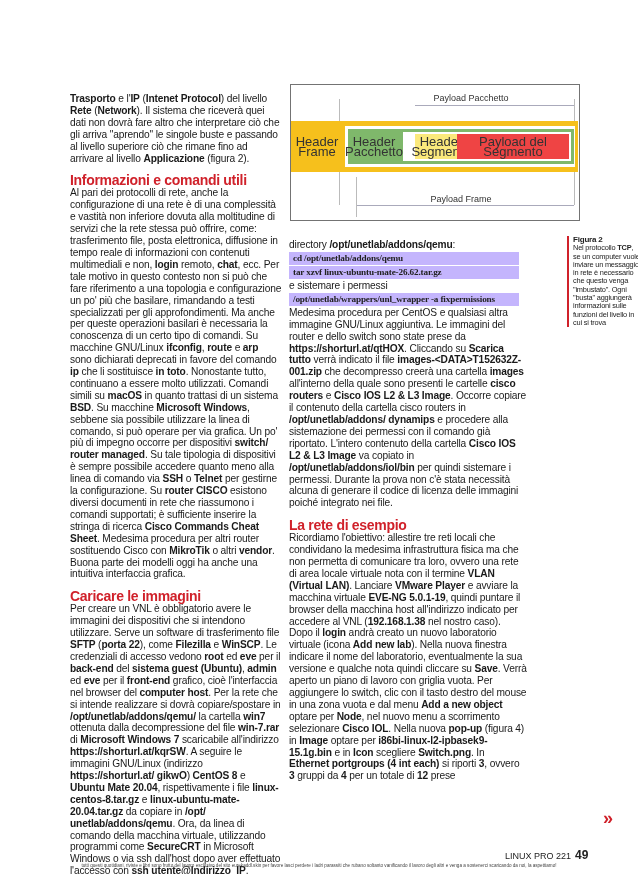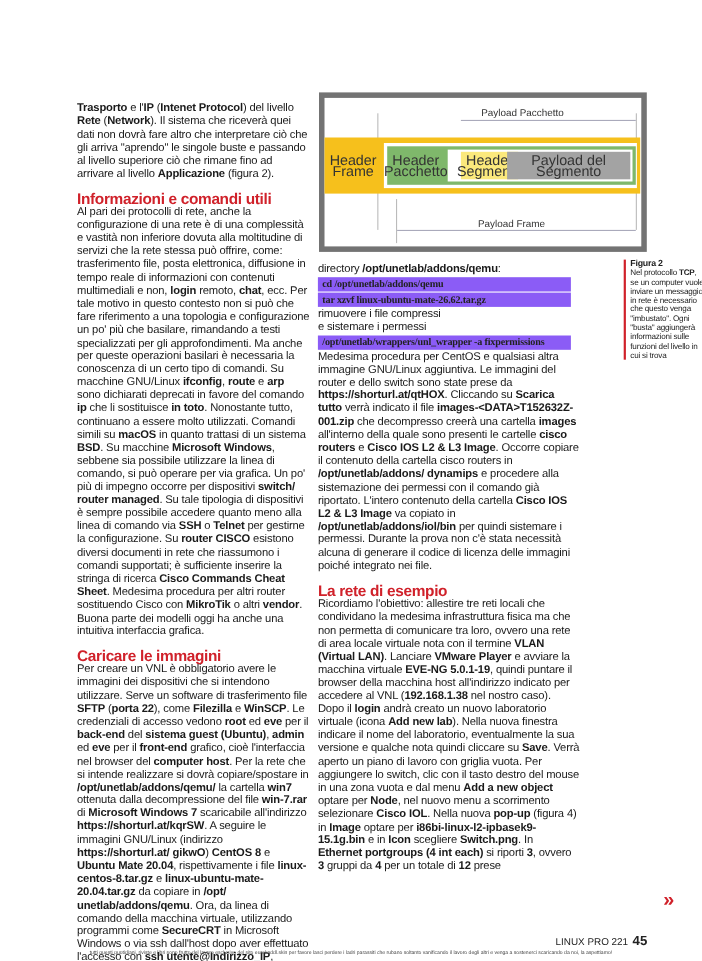--- a/index.html
+++ b/index.html
@@ -4,25 +4,25 @@
 <style>
   html, body { margin: 0; padding: 0; background: #ffffff; }
   body { width: 638px; height: 874px; position: relative; overflow: hidden;
          font-family: "Liberation Sans", sans-serif; color: #1a1a1a; }
   .col { position: absolute; font-size: 10.2px; line-height: 11.9px; letter-spacing: -0.15px; }
   .col p { margin: 0; }
   .col b { font-weight: bold; }
   #left { left: 70px; top: 93px; width: 212px; }
   #right { left: 289px; top: 239px; width: 238px; }
   h2 { color: #d0212a; font-size: 14px; line-height: 14px; margin: 9px 0 0 0; font-weight: bold; letter-spacing: -0.3px; }
-  .code { display: block; background: #8b5cf6; font-family: "Liberation Serif", serif; font-weight: bold;
+  .code { display: block; background: #c4b5fd; font-family: "Liberation Serif", serif; font-weight: bold;
           font-size: 9.2px; line-height: 11px; padding: 1px 4px; margin: 1px 0 1px 0; width: 222px; color: #222; }
   
   #diagram { position: absolute; left: 290px; top: 84px; width: 288px; height: 135px;
-             border: 5px solid #737373; background: #fff; }
+             border: 1px solid #737373; background: #fff; }
   .lbl { position: absolute; font-size: 9px; color: #333; text-align: center; }
   .arrow { position: absolute; height: 1px; background: #aab; }
   .vline { position: absolute; width: 1px; background: #bbb; }
   .box { position: absolute; display: flex; align-items: center; justify-content: center; text-align: center;
          font-size: 13px; line-height: 10px; color: #333; }
   
   #caption { position: absolute; left: 567px; top: 236px; width: 68px; font-size: 7.4px; line-height: 8.3px;
              color: #222; border-left: 2px solid #d0212a; padding-left: 4px; letter-spacing: -0.2px; }
   #caption .ctitle { font-weight: bold; font-size: 8px; }
   #next-arrow { position: absolute; left: 603px; top: 808px; color: #d0212a; font-size: 18px; font-weight: bold; }
@@ -39,21 +39,21 @@
   <div class="vline" style="left:283px;top:14px;height:106px;"></div>
   <div class="lbl" style="left:120px;top:8px;width:120px;">Payload Pacchetto</div>
   <div class="arrow" style="left:124px;top:20px;width:159px;"></div>
   <div class="box" style="left:0;top:36px;width:287px;height:51px;background:#f6c01c;"></div>
   <div class="box" style="left:0;top:36px;width:52px;height:51px;">Header Frame</div>
   <div class="box" style="left:54px;top:41px;width:230px;height:41px;background:#fff;"></div>
   <div class="box" style="left:57px;top:44px;width:226px;height:35px;background:#7fb86b;"></div>
   <div class="box" style="left:57px;top:44px;width:52px;height:35px;">Header Pacchetto</div>
   <div class="box" style="left:112px;top:47px;width:168px;height:29px;background:#fff;"></div>
   <div class="box" style="left:124px;top:49px;width:52px;height:25px;background:#fbe97c;">Header Segmento</div>
-  <div class="box" style="left:166px;top:49px;width:112px;height:25px;background:#a3a3a3;">Payload del Segmento</div>
+  <div class="box" style="left:166px;top:49px;width:112px;height:25px;background:#ef4444;">Payload del Segmento</div>
   <div class="lbl" style="left:110px;top:109px;width:120px;">Payload Frame</div>
   <div class="arrow" style="left:66px;top:120px;width:217px;"></div>
 </div>
 
 <div id="caption">
   <div class="ctitle">Figura 2</div>
   <span>Nel protocollo </span><b>TCP</b><span>, se un computer vuole inviare un messaggio in rete è necessario che questo venga "imbustato". Ogni "busta" aggiungerà informazioni sulle funzioni del livello in cui si trova</span>
 </div>
 
 <div id="left" class="col">
@@ -63,24 +63,23 @@
   <p><span>Al pari dei protocolli di rete, anche la configurazione di una rete è di una complessità e vastità non inferiore dovuta alla moltitudine di servizi che la rete stessa può offrire, come: trasferimento file, posta elettronica, diffusione in tempo reale di informazioni con contenuti multimediali e non, </span><b>login</b><span> remoto, </span><b>chat</b><span>, ecc. Per tale motivo in questo contesto non si può che fare riferimento a una topologia e configurazione un po' più che basilare, rimandando a testi specializzati per gli approfondimenti. Ma anche per queste operazioni basilari è necessaria la conoscenza di un certo tipo di comandi. Su macchine GNU/Linux </span><b>ifconfig</b><span>, </span><b>route</b><span> e </span><b>arp</b><span> sono dichiarati deprecati in favore del comando </span><b>ip</b><span> che li sostituisce </span><b>in toto</b><span>. Nonostante tutto, continuano a essere molto utilizzati. Comandi simili su </span><b>macOS</b><span> in quanto trattasi di un sistema </span><b>BSD</b><span>. Su macchine </span><b>Microsoft Windows</b><span>, sebbene sia possibile utilizzare la linea di comando, si può operare per via grafica. Un po' più di impegno occorre per dispositivi </span><b>switch/ router managed</b><span>. Su tale tipologia di dispositivi è sempre possibile accedere quanto meno alla linea di comando via </span><b>SSH</b><span> o </span><b>Telnet</b><span> per gestirne la configurazione. Su </span><b>router CISCO</b><span> esistono diversi documenti in rete che riassumono i comandi supportati; è sufficiente inserire la stringa di ricerca </span><b>Cisco Commands Cheat Sheet</b><span>. Medesima procedura per altri router sostituendo Cisco con </span><b>MikroTik</b><span> o altri </span><b>vendor</b><span>. Buona parte dei modelli oggi ha anche una intuitiva interfaccia grafica.</span></p>
 
   <h2>Caricare le immagini</h2>
   <p><span>Per creare un VNL è obbligatorio avere le immagini dei dispositivi che si intendono utilizzare. Serve un software di trasferimento file </span><b>SFTP</b><span> (</span><b>porta 22</b><span>), come </span><b>Filezilla</b><span> e </span><b>WinSCP</b><span>. Le credenziali di accesso vedono </span><b>root</b><span> ed </span><b>eve</b><span> per il </span><b>back-end</b><span> del </span><b>sistema guest (Ubuntu)</b><span>, </span><b>admin</b><span> ed </span><b>eve</b><span> per il </span><b>front-end</b><span> grafico, cioè l'interfaccia nel browser del </span><b>computer host</b><span>. Per la rete che si intende realizzare si dovrà copiare/spostare in </span><b>/opt/unetlab/addons/qemu/</b><span> la cartella </span><b>win7</b><span> ottenuta dalla decompressione del file </span><b>win-7.rar</b><span> di </span><b>Microsoft Windows 7</b><span> scaricabile all'indirizzo </span><b>https://shorturl.at/kqrSW</b><span>. A seguire le immagini GNU/Linux (indirizzo </span><b>https://shorturl.at/ gikwO</b><span>) </span><b>CentOS 8</b><span> e </span><b>Ubuntu Mate 20.04</b><span>, rispettivamente i file </span><b>linux-centos-8.tar.gz</b><span> e </span><b>linux-ubuntu-mate-20.04.tar.gz</b><span> da copiare in </span><b>/opt/ unetlab/addons/qemu</b><span>. Ora, da linea di comando della macchina virtuale, utilizzando programmi come </span><b>SecureCRT</b><span> in Microsoft Windows o via ssh dall'host dopo aver effettuato l'accesso con </span><b>ssh utente@Indirizzo_IP</b><span>, occorre spostarsi nella</span></p>
 </div>
 
 <div id="right" class="col">
   <p><span>directory </span><b>/opt/unetlab/addons/qemu</b><span>:</span></p>
   <span class="code">cd /opt/unetlab/addons/qemu</span>
   <span class="code">tar xzvf linux-ubuntu-mate-26.62.tar.gz</span>
-  <p>rimuovere i file compressi</p>
   <p>e sistemare i permessi</p>
   <span class="code">/opt/unetlab/wrappers/unl_wrapper -a fixpermissions</span>
   <p><span>Medesima procedura per CentOS e qualsiasi altra immagine GNU/Linux aggiuntiva. Le immagini del router e dello switch sono state prese da </span><b>https://shorturl.at/qtHOX</b><span>. Cliccando su </span><b>Scarica tutto</b><span> verrà indicato il file </span><b>images-&lt;DATA&gt;T152632Z-001.zip</b><span> che decompresso creerà una cartella </span><b>images</b><span> all'interno della quale sono presenti le cartelle </span><b>cisco routers</b><span> e </span><b>Cisco IOS L2 &amp; L3 Image</b><span>. Occorre copiare il contenuto della cartella cisco routers in </span><b>/opt/unetlab/addons/ dynamips</b><span> e procedere alla sistemazione dei permessi con il comando già riportato. L'intero contenuto della cartella </span><b>Cisco IOS L2 &amp; L3 Image</b><span> va copiato in </span><b>/opt/unetlab/addons/iol/bin</b><span> per quindi sistemare i permessi. Durante la prova non c'è stata necessità alcuna di generare il codice di licenza delle immagini poiché integrato nei file.</span></p>
 
   <h2>La rete di esempio</h2>
   <p><span>Ricordiamo l'obiettivo: allestire tre reti locali che condividano la medesima infrastruttura fisica ma che non permetta di comunicare tra loro, ovvero una rete di area locale virtuale nota con il termine </span><b>VLAN (Virtual LAN)</b><span>. Lanciare </span><b>VMware Player</b><span> e avviare la macchina virtuale </span><b>EVE-NG 5.0.1-19</b><span>, quindi puntare il browser della macchina host all'indirizzo indicato per accedere al VNL (</span><b>192.168.1.38</b><span> nel nostro caso). Dopo il </span><b>login</b><span> andrà creato un nuovo laboratorio virtuale (icona </span><b>Add new lab</b><span>). Nella nuova finestra indicare il nome del laboratorio, eventualmente la sua versione e qualche nota quindi cliccare su </span><b>Save</b><span>. Verrà aperto un piano di lavoro con griglia vuota. Per aggiungere lo switch, clic con il tasto destro del mouse in una zona vuota e dal menu </span><b>Add a new object</b><span> optare per </span><b>Node</b><span>, nel nuovo menu a scorrimento selezionare </span><b>Cisco IOL</b><span>. Nella nuova </span><b>pop-up</b><span> (figura 4) in </span><b>Image</b><span> optare per </span><b>i86bi-linux-l2-ipbasek9-15.1g.bin</b><span> e in </span><b>Icon</b><span> scegliere </span><b>Switch.png</b><span>. In </span><b>Ethernet portgroups (4 int each)</b><span> si riporti </span><b>3</b><span>, ovvero </span><b>3</b><span> gruppi da </span><b>4</b><span> per un totale di </span><b>12</b><span> prese</span></p>
 </div>
 
 <div id="next-arrow">»</div>
-<div id="folio"><span>LINUX PRO 221</span><span class="num">45</span></div>
+<div id="folio"><span>LINUX PRO 221</span><span class="num">49</span></div>
 <div id="footnote">tutti questi quotidiani, riviste e libri sono frutto del lavoro esclusivo del sito eurekaddl.skin per favore lasci perdere i ladri parassiti che rubano soltanto vanificando il lavoro degli altri e venga a sostenerci scaricando da noi, la aspettiamo!</div>
 
 </body></html>

